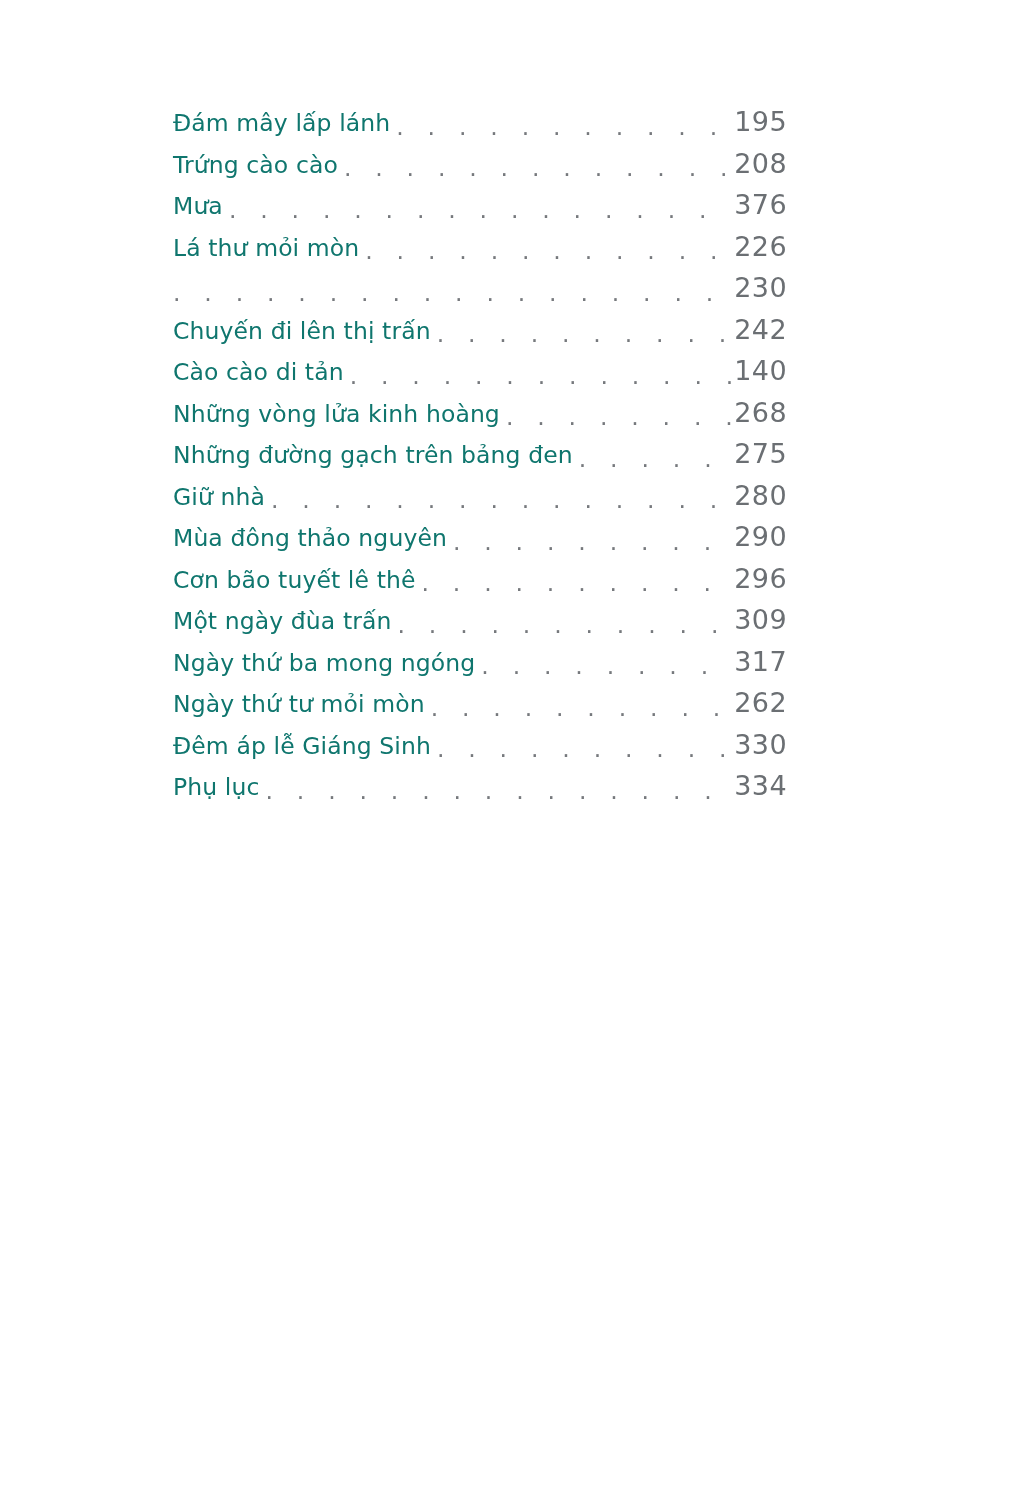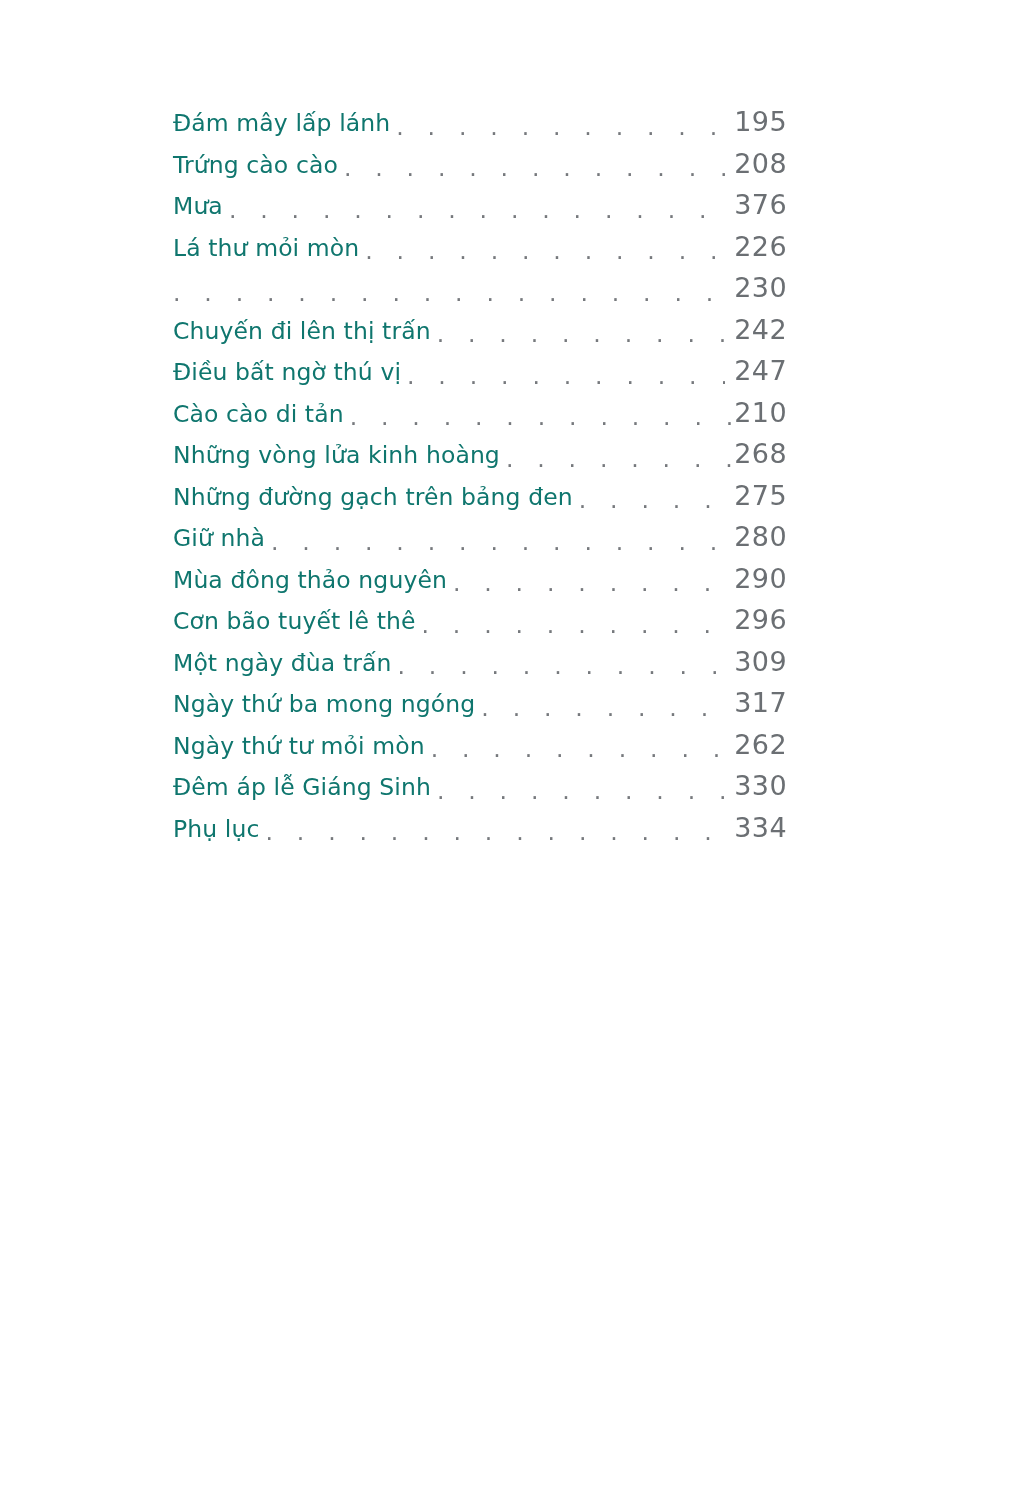--- a/index.html
+++ b/index.html
@@ -115,29 +115,24 @@
       </div>
       <div class="toc-entry tight">
         <span class="leader"></span>
         <span class="entry-page">230</span>
       </div>
       <div class="toc-entry loose">
         <span class="entry-title">Chuyến đi lên thị trấn</span>
         <span class="leader"></span>
         <span class="entry-page">242</span>
       </div>
-      <div class="toc-entry loose">
-        <span class="entry-title">Điều bất ngờ  thú vị</span>
-        <span class="leader"></span>
-        <span class="entry-page">247</span>
-      </div>
       <div class="toc-entry tight">
         <span class="entry-title">Cào cào di tản</span>
         <span class="leader"></span>
-        <span class="entry-page">210</span>
+        <span class="entry-page">140</span>
       </div>
       <div class="toc-entry tight">
         <span class="entry-title">Những vòng lửa kinh hoàng</span>
         <span class="leader"></span>
         <span class="entry-page">268</span>
       </div>
       <div class="toc-entry loose">
         <span class="entry-title">Những đường gạch trên bảng đen</span>
         <span class="leader"></span>
         <span class="entry-page">275</span>

